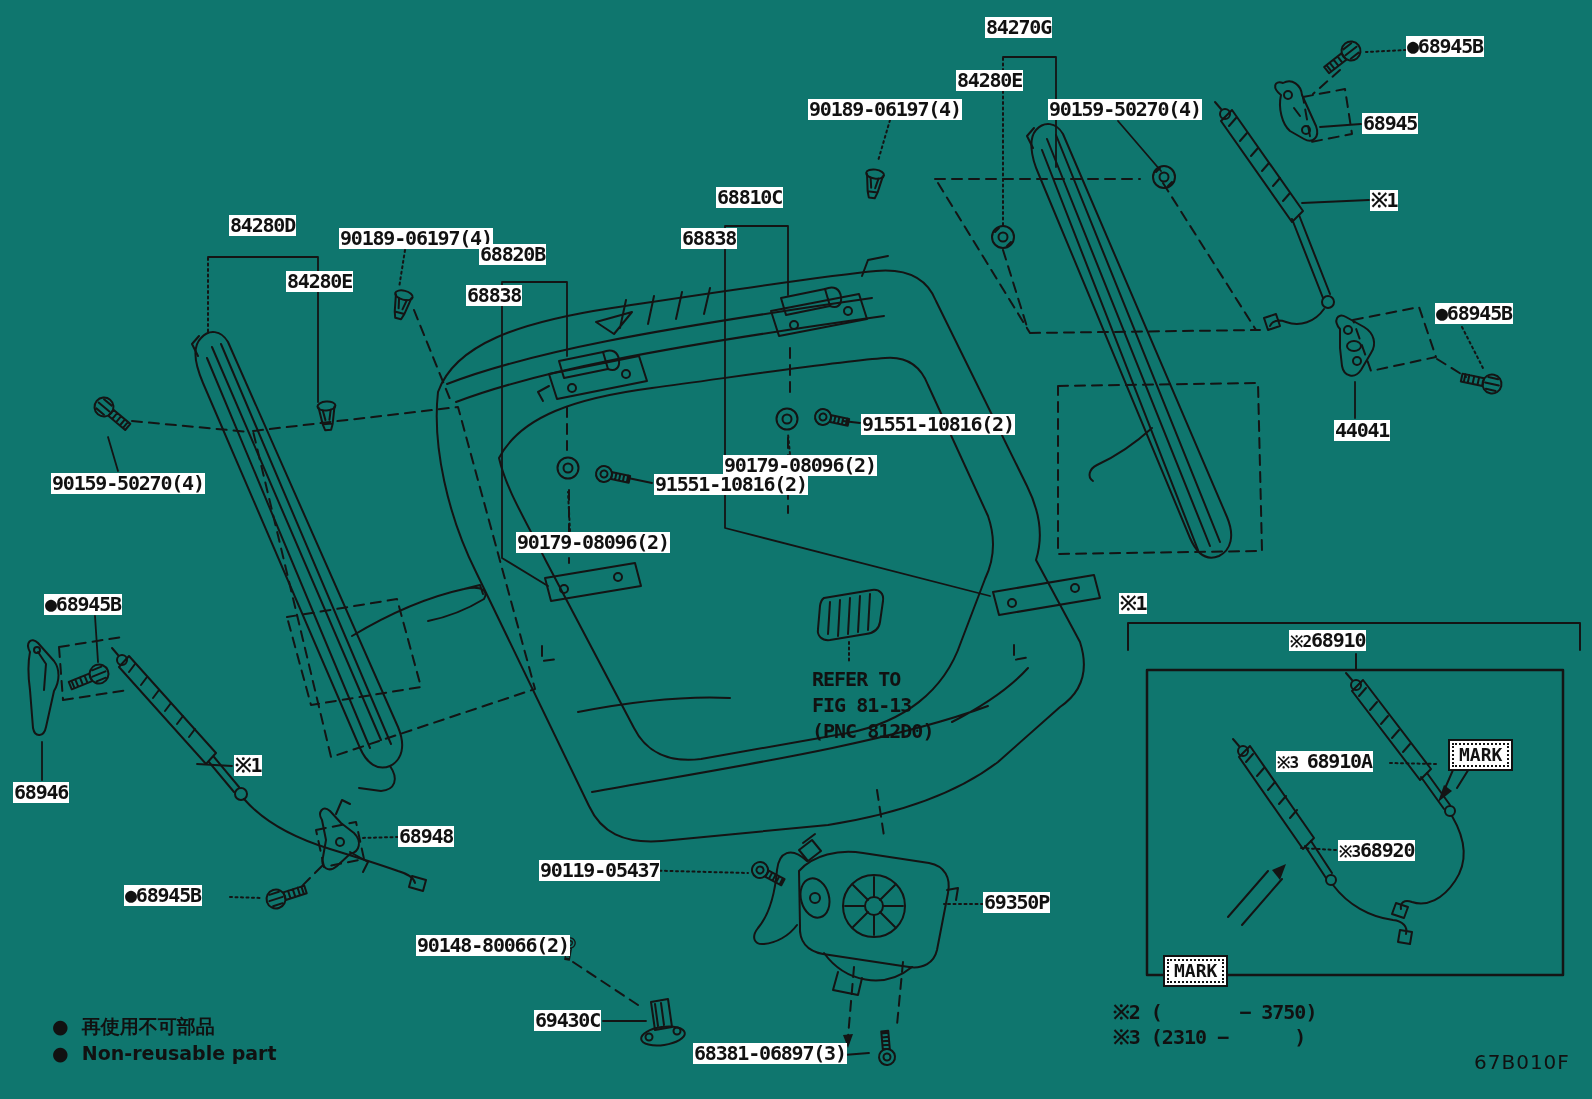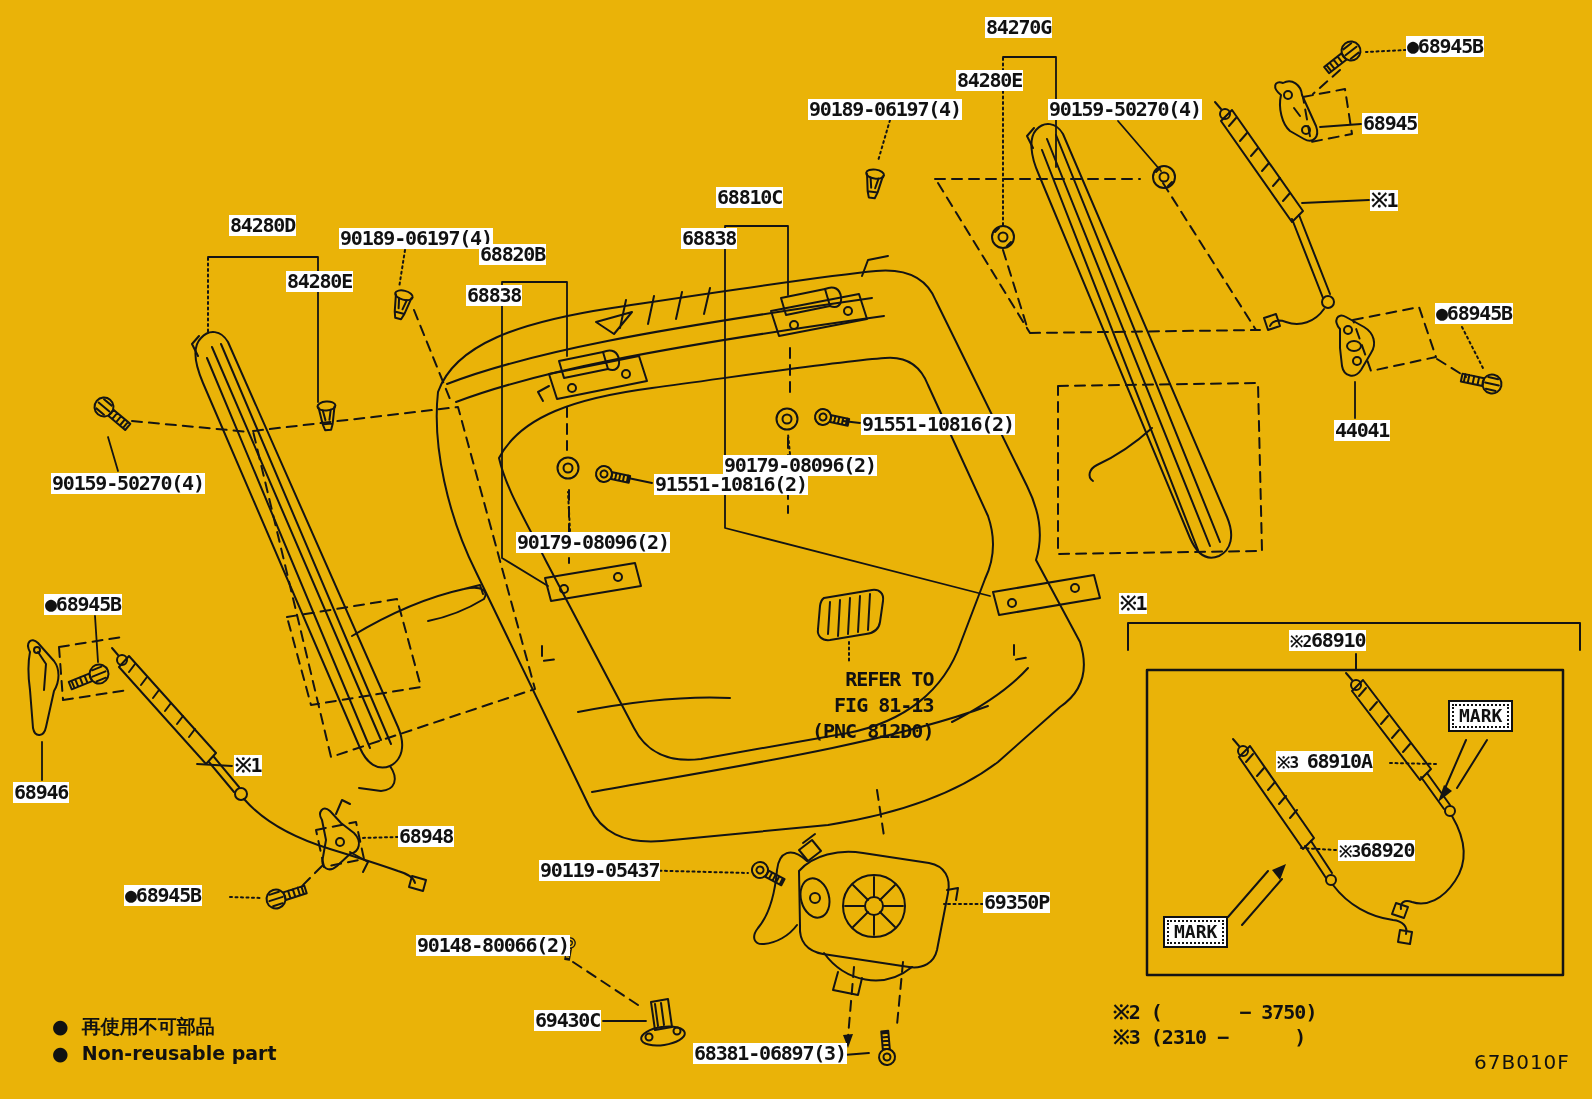--- a/index.html
+++ b/index.html
@@ -1,26 +1,26 @@
 <!DOCTYPE html>
 <html><head>
 <meta charset="utf-8">
 <style>
   html,body{margin:0;padding:0;background:#fff;}
-  #stage{position:relative;width:1592px;height:1099px;background:#eab308;overflow:hidden;
+  #stage{position:relative;width:1592px;height:1099px;background:#0f766e;overflow:hidden;
          font-family:"DejaVu Sans Mono",monospace;}
   #art{position:absolute;left:0;top:0;}
   .lbl{position:absolute;font-family:"DejaVu Sans Mono",monospace;font-weight:bold;
        font-size:20px;letter-spacing:-1.2px;color:#111;white-space:pre;background:#fff;
        line-height:1.05;padding:0 1px;}
   .sm{font-size:16px;letter-spacing:-1px;}
   .mark{position:absolute;border:2px solid #111;outline:2px dotted #111;outline-offset:-6px;
-        padding:3px 9px 4px;font:bold 18px "DejaVu Sans Mono",monospace;color:#111;background:#fff;}
+        padding:3px 9px 4px;font:bold 18px "DejaVu Sans Mono",monospace;color:#111;background:#fff;margin-top:39px;}
   .note{position:absolute;font:bold 20px "DejaVu Sans Mono",monospace;letter-spacing:-1px;
-        color:#111;white-space:pre;line-height:1.3;text-align:right;}
+        color:#111;white-space:pre;line-height:1.3;}
   .legend-line{position:absolute;font:bold 19px "DejaVu Sans",sans-serif;color:#111;white-space:pre;margin-left:32px;}
   .fig{position:absolute;font:20px "DejaVu Sans",sans-serif;color:#111;letter-spacing:1px;}
   svg{stroke:#141414;fill:none;stroke-width:2;stroke-linecap:round;stroke-linejoin:round;}
 </style>
 </head>
 <body>
 
 <div id="stage">
 
 <svg id="art" width="1592" height="1099" viewBox="0 0 1592 1099">

